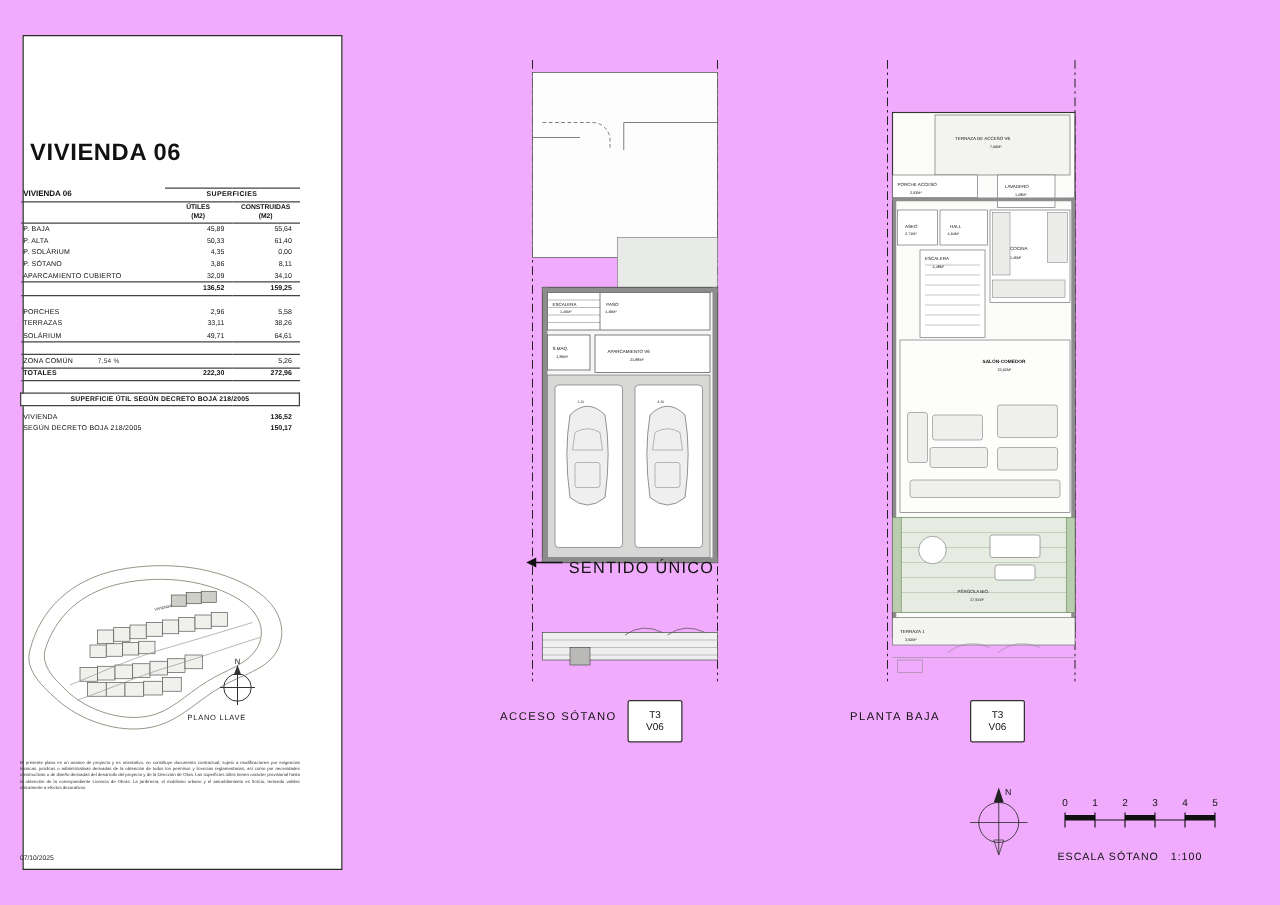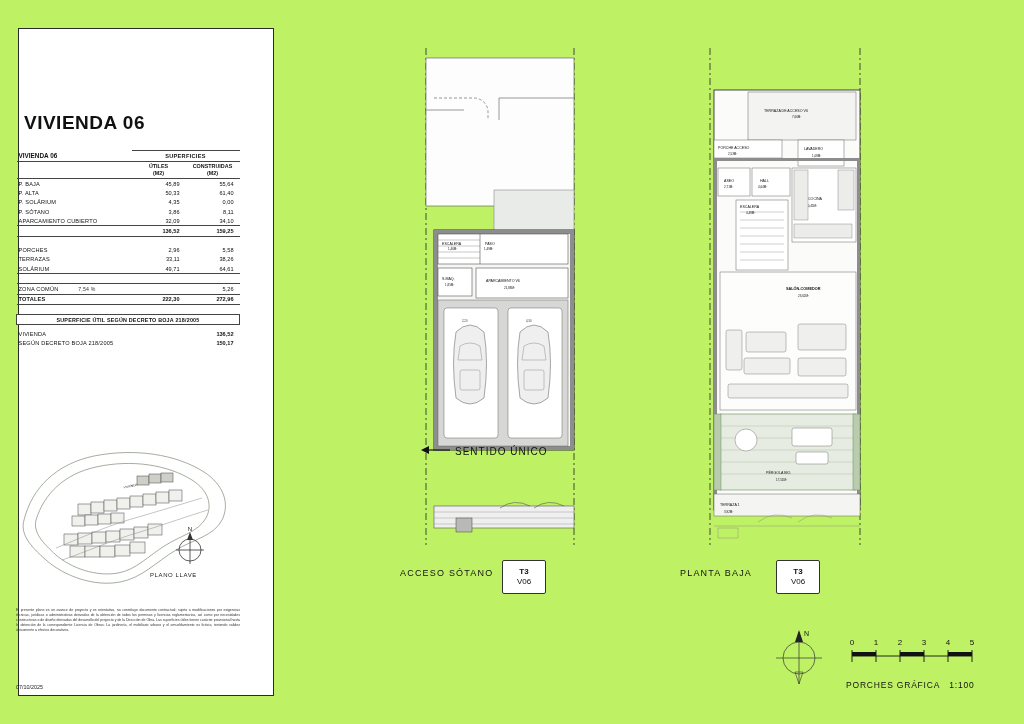--- a/index.html
+++ b/index.html
@@ -4,21 +4,21 @@
 <style>
   html,body{margin:0;padding:0;}
   body{
     width:1024px;height:724px;
     background:#ffffff;
     font-family:"Liberation Sans", sans-serif;
     color:#1a1a1a;
     position:relative;
     overflow:hidden;
   }
-  .sheet{position:absolute;inset:0;background:#bef264;}
+  .sheet{position:absolute;inset:0;background:#f0abfc;}
   
   .panel{
     position:absolute;left:18px;top:28px;width:256px;height:668px;
     border:1px solid #2a2a2a;background:#fff;box-sizing:border-box;
   }
   .panel-title{
     position:absolute;left:24px;top:112px;
     font-size:19px;font-weight:bold;letter-spacing:.5px;color:#111;
   }
   .tbl{
@@ -64,23 +64,23 @@
   .plan{position:absolute;}
   .plan svg{display:block;}
   .plan-caption{
     position:absolute;font-size:9px;letter-spacing:1.2px;color:#111;
   }
   .tagbox{
     position:absolute;width:42px;height:32px;border:1px solid #333;border-radius:2px;
     display:flex;flex-direction:column;align-items:center;justify-content:center;
     font-size:8px;line-height:1.25;color:#111;background:#fff;
   }
-  .tagbox .t1{font-weight:bold;}
+  .tagbox .t1{font-weight:normal;}
   .sentido{
-    position:absolute;left:455px;top:446px;font-size:10px;letter-spacing:1px;color:#111;text-align:right;
+    position:absolute;left:455px;top:446px;font-size:13px;letter-spacing:1px;color:#111;text-align:right;
   }
   .arrow-su{position:absolute;left:420px;top:440px;width:32px;height:20px;}
   
   .scalebar{position:absolute;left:846px;top:632px;width:130px;height:40px;}
   .scale-label{
     position:absolute;left:846px;top:680px;font-size:8.5px;letter-spacing:.8px;color:#111;
   }
   .compass{position:absolute;left:772px;top:626px;width:54px;height:60px;}
   .rm{font-size:3.6px;fill:#111;font-family:"Liberation Sans",sans-serif;}
   .rm-s{font-size:3px;fill:#111;font-family:"Liberation Sans",sans-serif;}
@@ -492,17 +492,17 @@
         <text x="6" y="13">0</text>
         <text x="30" y="13">1</text>
         <text x="54" y="13">2</text>
         <text x="78" y="13">3</text>
         <text x="102" y="13">4</text>
         <text x="126" y="13">5</text>
       </g>
     </svg>
   </div>
   <div class="scale-label">
-    <span>PORCHES GRÁFICA</span>
+    <span>ESCALA SÓTANO</span>
     &nbsp;&nbsp;<span>1:100</span>
   </div>
 
 </div>
 
 </body></html>

